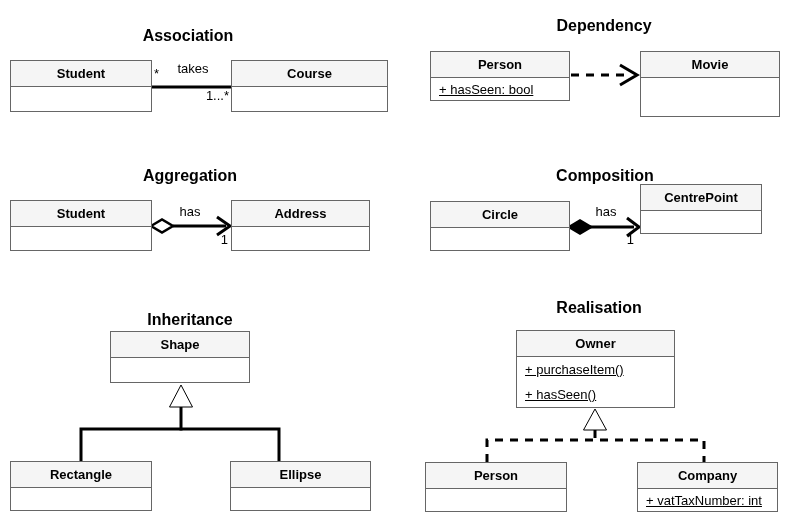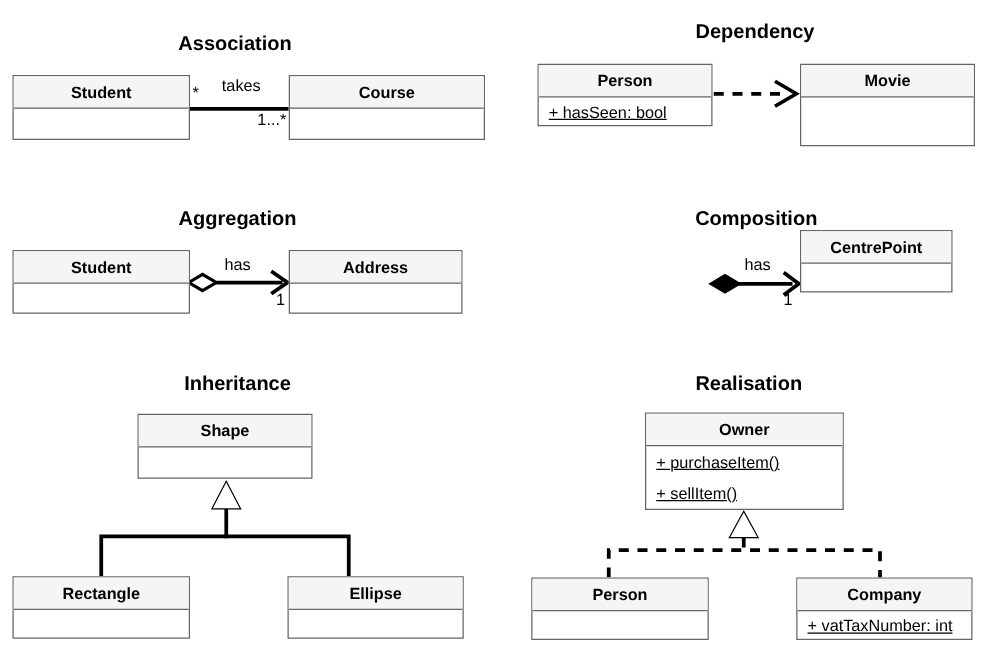--- a/index.html
+++ b/index.html
@@ -55,21 +55,21 @@
       <line class="ln dash" x1="595" y1="430" x2="595" y2="441"></line>
       <polyline class="ln dash" points="487,462 487,440 704,440 704,462"></polyline>
       <polygon class="hollow" points="595,409 606.5,430 583.5,430"></polygon>
     </g>
   </svg>
 
   <div class="sec-title" style="left:188px;top:27px">Association</div>
   <div class="sec-title" style="left:604px;top:17px">Dependency</div>
   <div class="sec-title" style="left:190px;top:167px">Aggregation</div>
   <div class="sec-title" style="left:605px;top:167px">Composition</div>
-  <div class="sec-title" style="left:190px;top:299px">Inheritance</div>
+  <div class="sec-title" style="left:190px;top:311px">Inheritance</div>
   <div class="sec-title" style="left:599px;top:299px">Realisation</div>
 
   <div class="uml-class" style="left:10px;top:60px;width:142px;height:52px">
     <div class="uml-head">Student</div>
     <div class="uml-body"></div>
   </div>
   <div class="uml-class" style="left:231px;top:60px;width:157px;height:52px">
     <div class="uml-head">Course</div>
     <div class="uml-body"></div>
   </div>
@@ -87,20 +87,24 @@
 
   <div class="uml-class" style="left:10px;top:200px;width:142px;height:51px">
     <div class="uml-head">Student</div>
     <div class="uml-body"></div>
   </div>
   <div class="uml-class" style="left:231px;top:200px;width:139px;height:51px">
     <div class="uml-head">Address</div>
     <div class="uml-body"></div>
   </div>
 
+  <div class="uml-class" style="left:430px;top:201px;width:140px;height:50px">
+    <div class="uml-head">Circle</div>
+    <div class="uml-body"></div>
+  </div>
   <div class="uml-class" style="left:640px;top:184px;width:122px;height:50px">
     <div class="uml-head">CentrePoint</div>
     <div class="uml-body"></div>
   </div>
 
   <div class="uml-class" style="left:110px;top:331px;width:140px;height:52px">
     <div class="uml-head">Shape</div>
     <div class="uml-body"></div>
   </div>
   <div class="uml-class" style="left:10px;top:461px;width:142px;height:50px">
@@ -109,21 +113,21 @@
   </div>
   <div class="uml-class" style="left:230px;top:461px;width:141px;height:50px">
     <div class="uml-head">Ellipse</div>
     <div class="uml-body"></div>
   </div>
 
   <div class="uml-class" style="left:516px;top:330px;width:159px;height:78px">
     <div class="uml-head">Owner</div>
     <div class="uml-body">
       <div class="uml-member">+ purchaseItem()</div>
-      <div class="uml-member">+ sellItem()</div>
+      <div class="uml-member">+ hasSeen()</div>
     </div>
   </div>
   <div class="uml-class" style="left:425px;top:462px;width:142px;height:50px">
     <div class="uml-head">Person</div>
     <div class="uml-body"></div>
   </div>
   <div class="uml-class" style="left:637px;top:462px;width:141px;height:50px">
     <div class="uml-head">Company</div>
     <div class="uml-body">
       <div class="uml-member">+ vatTaxNumber: int</div>

